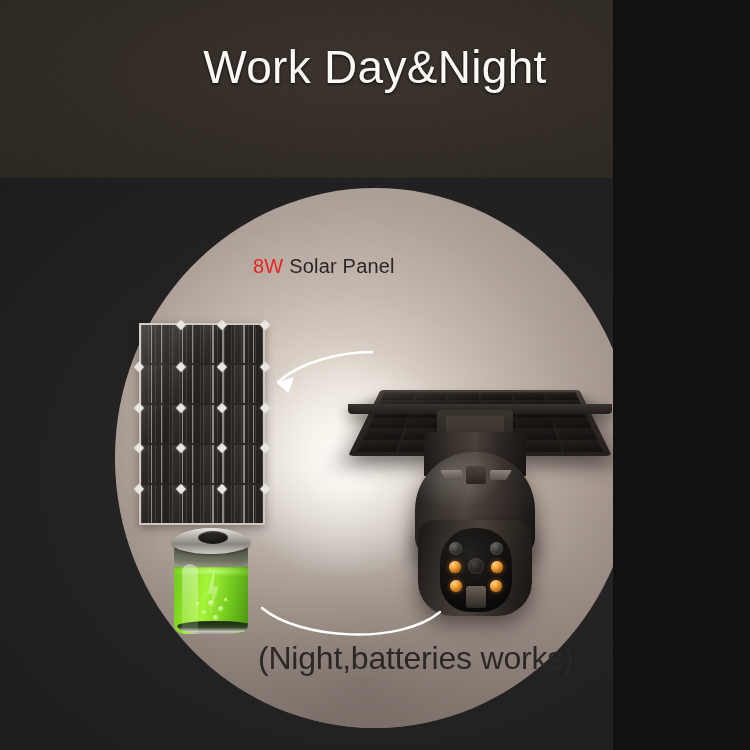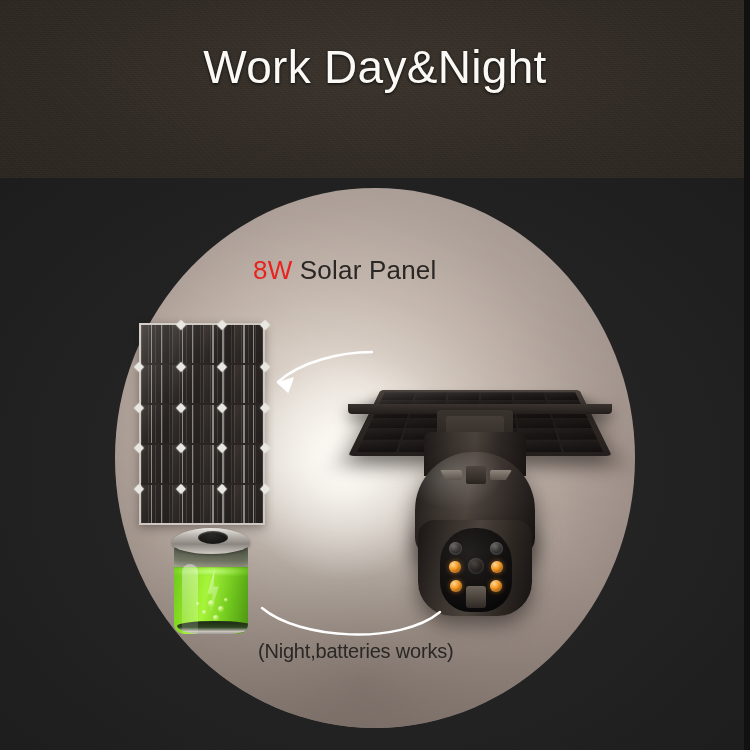--- a/index.html
+++ b/index.html
@@ -1,19 +1,19 @@
 <!DOCTYPE html>
 <html><head>
 <meta charset="utf-8">
 <style>
   html,body{margin:0;padding:0;background:#111;}
   body{font-family:"Liberation Sans",sans-serif;}
 
   #stage{
-    position:relative;width:744px;height:750px;overflow:hidden;
+    position:relative;width:613px;height:750px;overflow:hidden;
     background:#262626;
   }
 
   
   #header-band{
     position:absolute;left:0;top:0;width:750px;height:178px;
     background:
       radial-gradient(ellipse 600px 200px at 50% 40%, #3a332c 0%, #2f2923 55%, #2a241f 100%);
   }
   #header-noise{
@@ -56,21 +56,21 @@
   }
   #glow{
     position:absolute;left:225px;top:345px;width:240px;height:240px;
     border-radius:50%;pointer-events:none;
     background:radial-gradient(circle, rgba(255,253,248,.95) 0%, rgba(255,252,245,.55) 26%, rgba(255,250,240,0) 68%);
   }
 
   
   #panel-label{
     position:absolute;left:253px;top:255px;
-    font-size:26px;letter-spacing:.2px;white-space:nowrap;
+    font-size:20px;letter-spacing:.2px;white-space:nowrap;
   }
   #panel-label .w{color:#e8231f;}
   #panel-label .rest{color:#2a2724;}
 
   
   #left-panel{
     position:absolute;left:139px;top:323px;width:126px;height:202px;
     background:#cfc8c2;
     box-shadow:0 3px 9px rgba(30,22,18,.38);
   }
@@ -256,21 +256,21 @@
     background:linear-gradient(180deg, rgba(255,255,255,.42) 0%, rgba(255,255,255,.08) 100%);
     pointer-events:none;
   }
 
   
   #arrows{position:absolute;left:0;top:0;width:750px;height:750px;pointer-events:none;}
 
   
   #caption{
     position:absolute;left:258px;top:640px;
-    font-size:20px;color:#2a2724;letter-spacing:-.2px;white-space:nowrap;
+    font-size:32px;color:#2a2724;letter-spacing:-.2px;white-space:nowrap;
   }
 </style>
 </head>
 <body>
 
 <div id="stage">
 
   <div id="header-band">
     <div id="header-noise"></div>
   </div>

